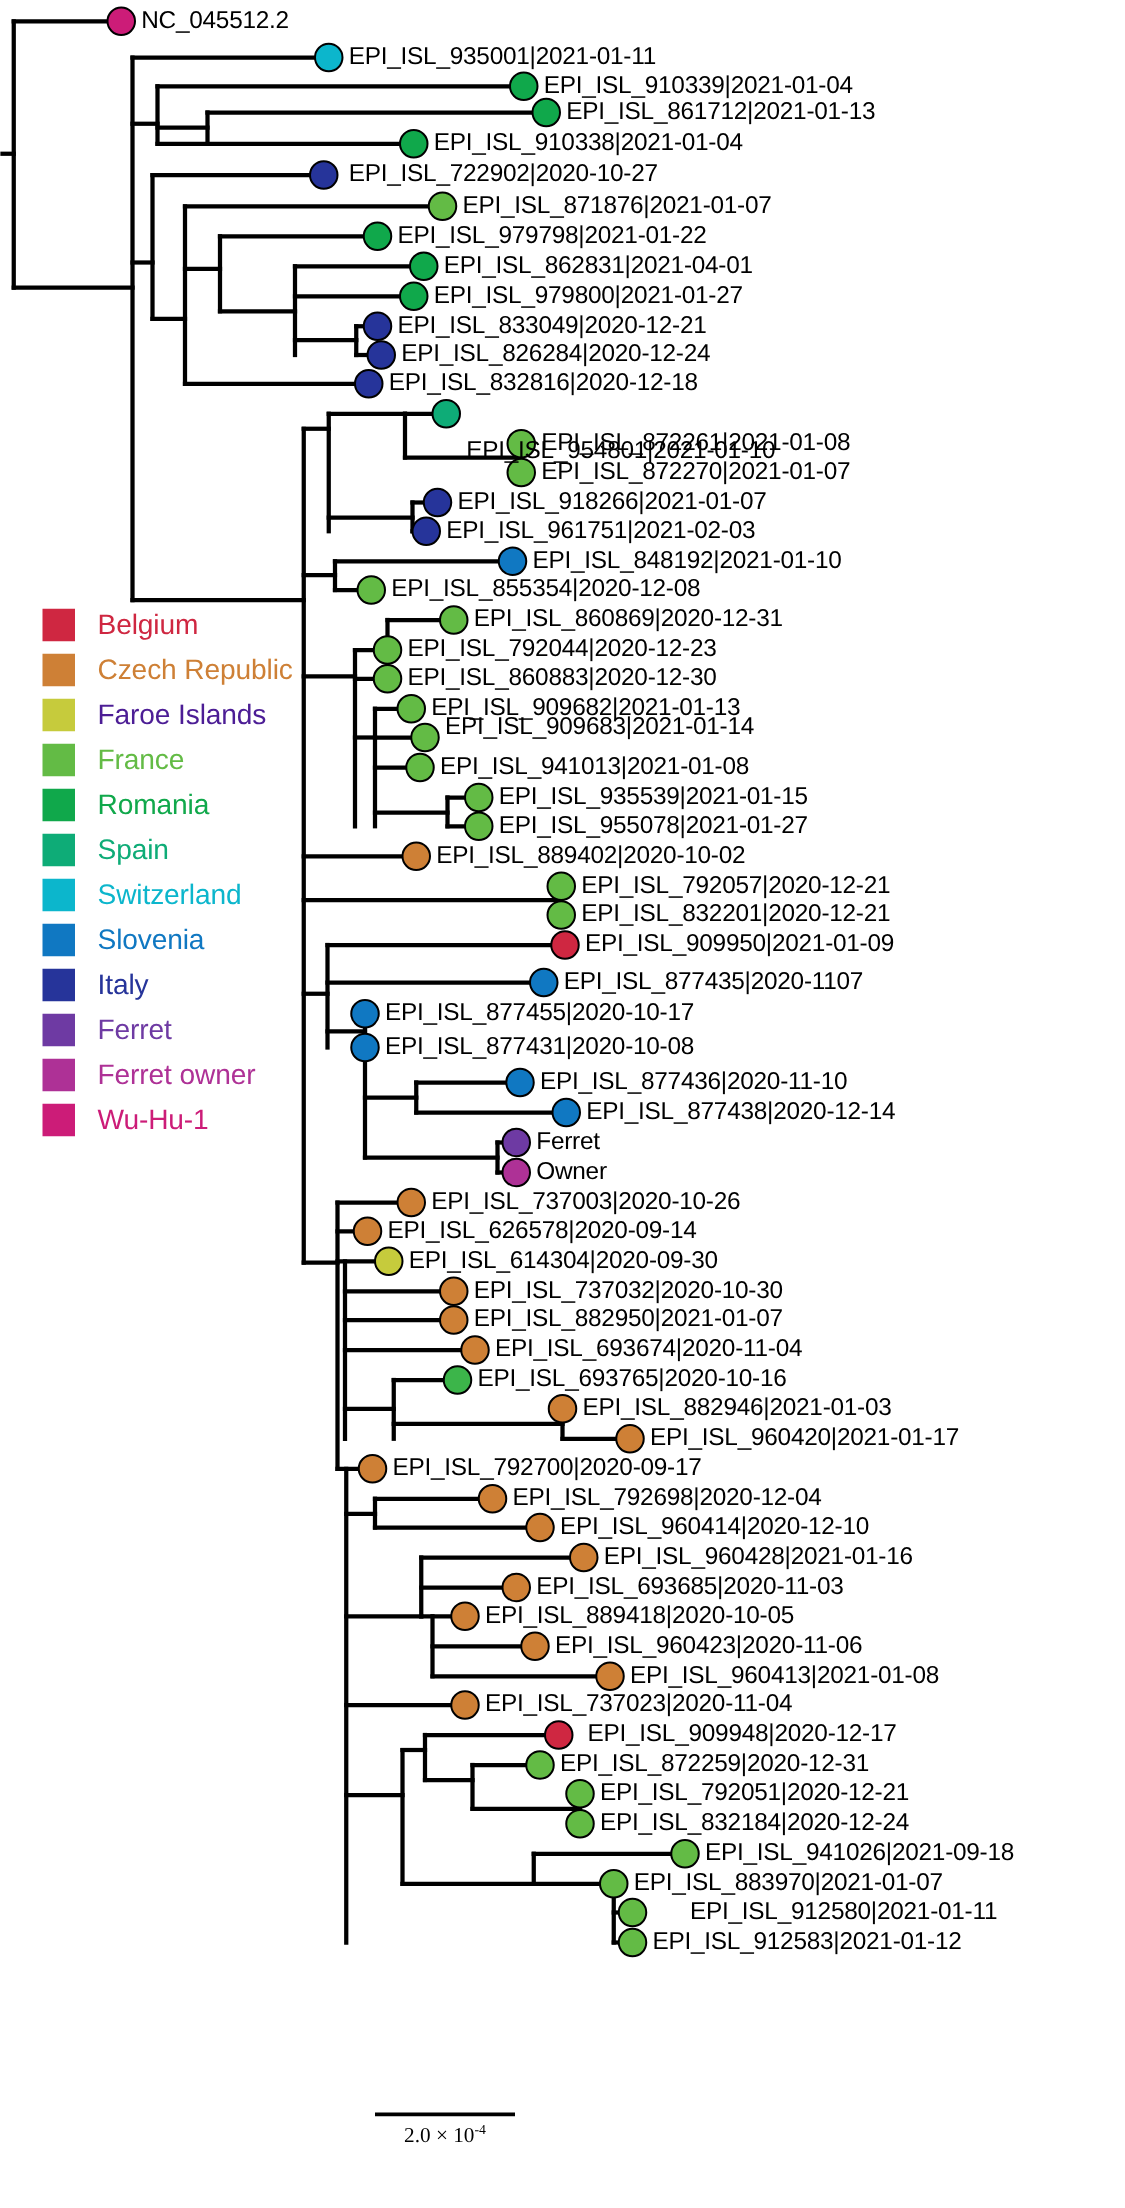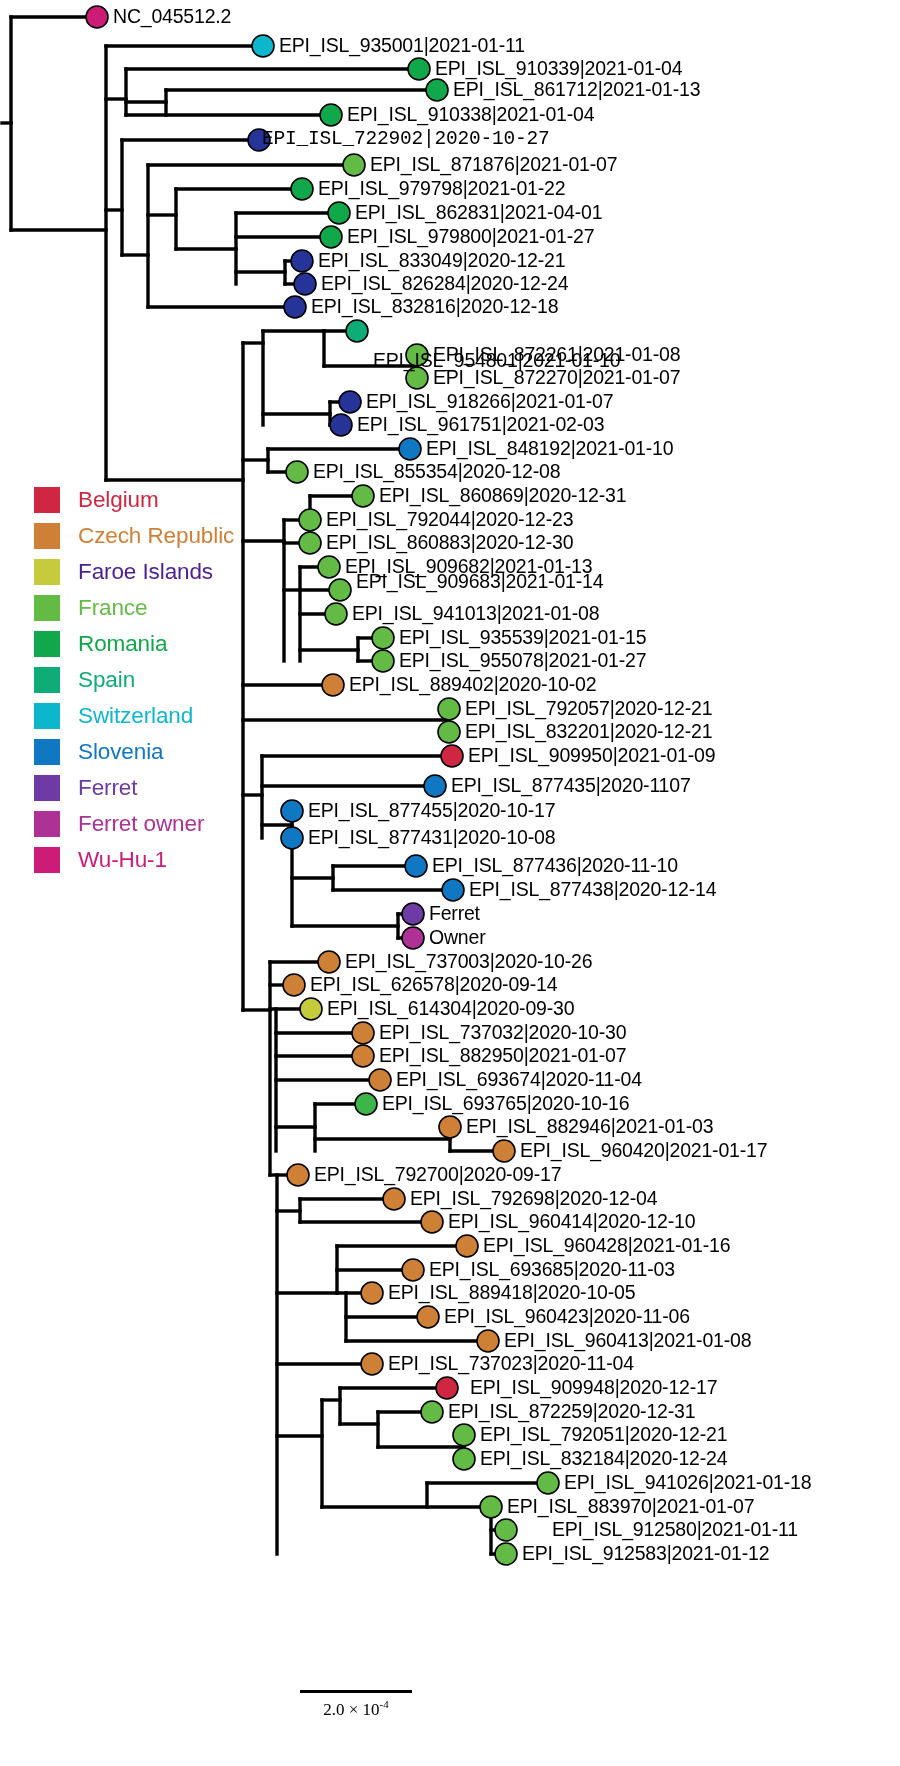--- a/index.html
+++ b/index.html
@@ -282,21 +282,21 @@
         <circle cx="506" cy="1554" r="11" fill="#63bb45" stroke="#000000" stroke-width="1.6"></circle>
       </g>
   </svg>
 
   <div id="labels">
       <div class="tip-label" style="left: 113px; top: 7px;">NC_045512.2</div>
       <div class="tip-label" style="left: 279px; top: 36px;">EPI_ISL_935001|2021-01-11</div>
       <div class="tip-label" style="left: 435px; top: 59px;">EPI_ISL_910339|2021-01-04</div>
       <div class="tip-label" style="left: 453px; top: 80px;">EPI_ISL_861712|2021-01-13</div>
       <div class="tip-label" style="left: 347px; top: 105px;">EPI_ISL_910338|2021-01-04</div>
-      <div class="tip-label" style="left: 262px; top: 130px; font-family: Liberation Mono, monospace;">EPI_ISL_722902|2020-10-27</div>
+      <div class="tip-label" style="left: 279px; top: 130px;">EPI_ISL_722902|2020-10-27</div>
       <div class="tip-label" style="left: 370px; top: 155px;">EPI_ISL_871876|2021-01-07</div>
       <div class="tip-label" style="left: 318px; top: 179px;">EPI_ISL_979798|2021-01-22</div>
       <div class="tip-label" style="left: 355px; top: 203px;">EPI_ISL_862831|2021-04-01</div>
       <div class="tip-label" style="left: 347px; top: 227px;">EPI_ISL_979800|2021-01-27</div>
       <div class="tip-label" style="left: 318px; top: 251px;">EPI_ISL_833049|2020-12-21</div>
       <div class="tip-label" style="left: 321px; top: 274px;">EPI_ISL_826284|2020-12-24</div>
       <div class="tip-label" style="left: 311px; top: 297px;">EPI_ISL_832816|2020-12-18</div>
       <div class="tip-label" style="left: 373px; top: 321px; margin-top: 30px;">EPI_ISL_954801|2021-01-10</div>
       <div class="tip-label" style="left: 433px; top: 345px;">EPI_ISL_872261|2021-01-08</div>
       <div class="tip-label" style="left: 433px; top: 368px;">EPI_ISL_872270|2021-01-07</div>
@@ -338,21 +338,21 @@
       <div class="tip-label" style="left: 483px; top: 1236px;">EPI_ISL_960428|2021-01-16</div>
       <div class="tip-label" style="left: 429px; top: 1260px;">EPI_ISL_693685|2020-11-03</div>
       <div class="tip-label" style="left: 388px; top: 1283px;">EPI_ISL_889418|2020-10-05</div>
       <div class="tip-label" style="left: 444px; top: 1307px;">EPI_ISL_960423|2020-11-06</div>
       <div class="tip-label" style="left: 504px; top: 1331px;">EPI_ISL_960413|2021-01-08</div>
       <div class="tip-label" style="left: 388px; top: 1354px;">EPI_ISL_737023|2020-11-04</div>
       <div class="tip-label" style="left: 470px; top: 1378px;">EPI_ISL_909948|2020-12-17</div>
       <div class="tip-label" style="left: 448px; top: 1402px;">EPI_ISL_872259|2020-12-31</div>
       <div class="tip-label" style="left: 480px; top: 1425px;">EPI_ISL_792051|2020-12-21</div>
       <div class="tip-label" style="left: 480px; top: 1449px;">EPI_ISL_832184|2020-12-24</div>
-      <div class="tip-label" style="left: 564px; top: 1473px;">EPI_ISL_941026|2021-01-18</div>
+      <div class="tip-label" style="left: 564px; top: 1473px;">EPI_ISL_941026|2021-09-18</div>
       <div class="tip-label" style="left: 507px; top: 1497px;">EPI_ISL_883970|2021-01-07</div>
       <div class="tip-label" style="left: 552px; top: 1520px;">EPI_ISL_912580|2021-01-11</div>
       <div class="tip-label" style="left: 522px; top: 1544px;">EPI_ISL_912583|2021-01-12</div>
     </div>
 
   <div id="legend">
       <div class="legend-row">
         <span class="legend-swatch" style="background: rgb(207, 39, 65);"></span>
         <span class="legend-label" style="color: rgb(207, 39, 65);">Belgium</span>
       </div>
@@ -378,20 +378,24 @@
       </div>
       <div class="legend-row">
         <span class="legend-swatch" style="background: rgb(12, 182, 204);"></span>
         <span class="legend-label" style="color: rgb(12, 182, 204);">Switzerland</span>
       </div>
       <div class="legend-row">
         <span class="legend-swatch" style="background: rgb(16, 120, 194);"></span>
         <span class="legend-label" style="color: rgb(16, 120, 194);">Slovenia</span>
       </div>
       <div class="legend-row">
+        <span class="legend-swatch" style="background: rgb(38, 52, 154);"></span>
+        <span class="legend-label" style="color: rgb(38, 52, 154);">Italy</span>
+      </div>
+      <div class="legend-row">
         <span class="legend-swatch" style="background: rgb(110, 58, 163);"></span>
         <span class="legend-label" style="color: rgb(110, 58, 163);">Ferret</span>
       </div>
       <div class="legend-row">
         <span class="legend-swatch" style="background: rgb(174, 49, 150);"></span>
         <span class="legend-label" style="color: rgb(174, 49, 150);">Ferret owner</span>
       </div>
       <div class="legend-row">
         <span class="legend-swatch" style="background: rgb(204, 28, 120);"></span>
         <span class="legend-label" style="color: rgb(204, 28, 120);">Wu-Hu-1</span>

